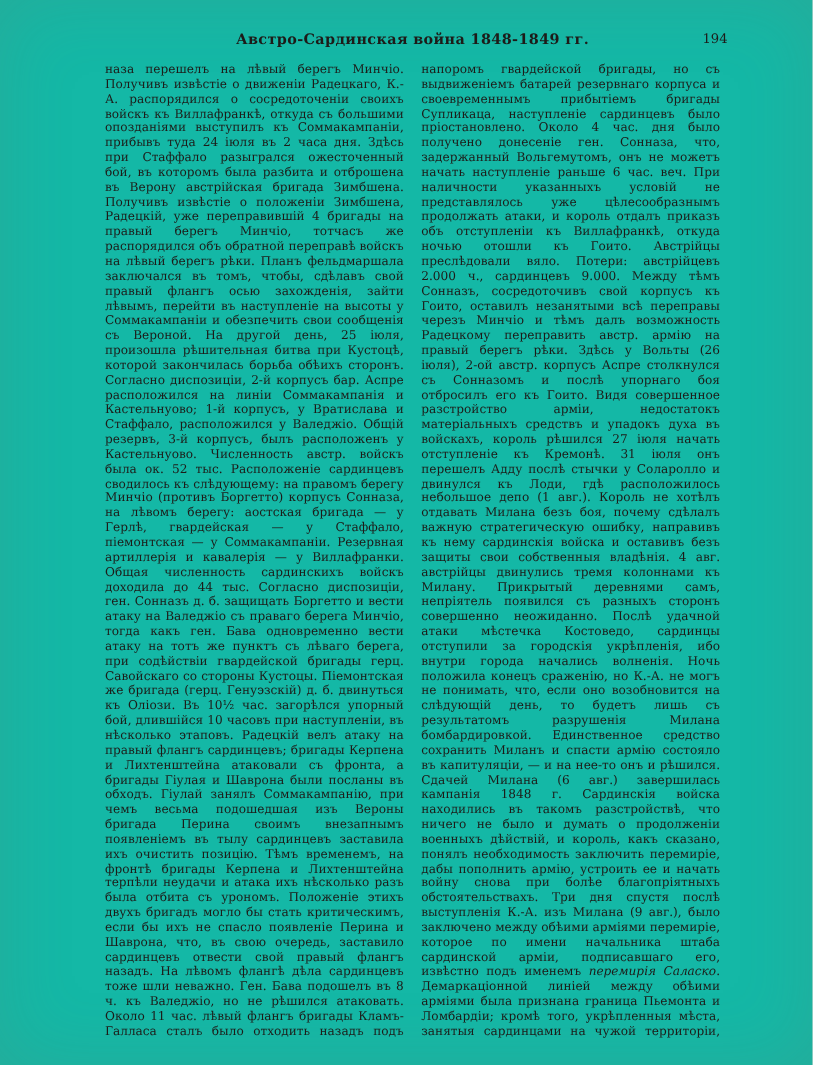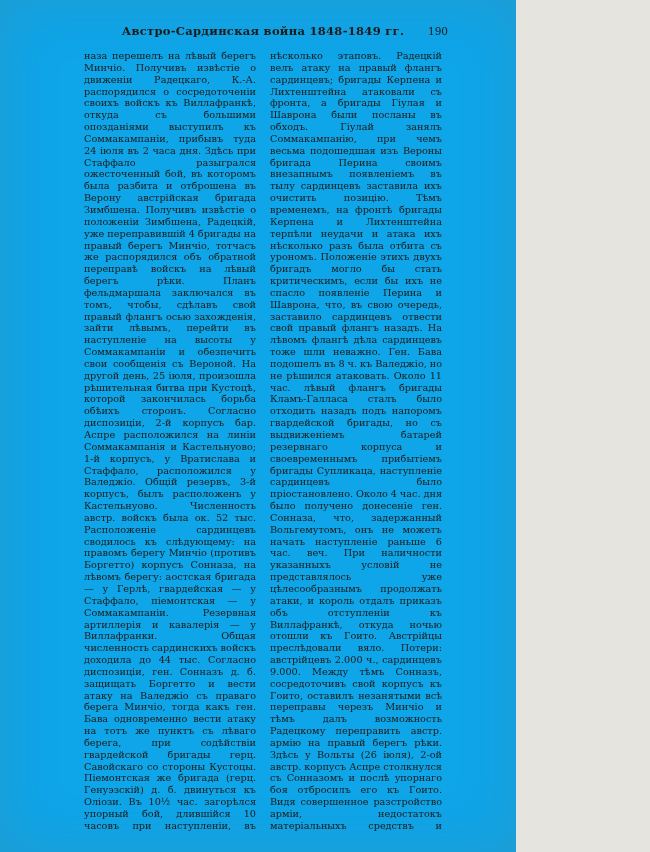--- a/index.html
+++ b/index.html
@@ -2,24 +2,24 @@
 <html><head>
 <meta charset="utf-8">
 <style>
   html, body {
     margin: 0;
     padding: 0;
     background: #e6e4de;
   }
   .sheet {
     position: relative;
-    width: 516px;
+    width: 650px;
     height: 852px;
     box-sizing: border-box;
-    background: #0ea5e9;
+    background: #14b8a6;
     box-shadow: inset 0 0 60px rgba(120,115,100,0.18);
     padding: 24px 74px 18px 84px;
     font-family: "DejaVu Serif", "Liberation Serif", serif;
     color: #1d1b18;
     overflow: hidden;
   }
   .page-header {
     position: relative;
     height: 18px;
     margin-bottom: 8px;
@@ -61,21 +61,21 @@
   i.term {
   }
 </style>
 </head>
 <body>
 
 <div class="sheet">
 
   <div class="page-header">
     <div class="page-title">Австро-Сардинская война 1848-1849 гг.</div>
-    <div class="page-number">190</div>
+    <div class="page-number">194</div>
   </div>
 
   <div class="columns">
 
     <p class="para continuation"><span>наза перешелъ на лѣвый берегъ Минчіо. Получивъ извѣстіе о движеніи Радецкаго, К.-А. распорядился о сосредоточеніи своихъ войскъ къ Виллафранкѣ, откуда съ большими опозданіями выступилъ къ Соммакампаніи, прибывъ туда 24 іюля въ 2 часа дня. Здѣсь при Стаффало разыгрался ожесточенный бой, въ которомъ была разбита и отброшена въ Верону австрійская бригада Зимбшена. Получивъ извѣстіе о положеніи Зимбшена, Радецкій, уже переправившій 4 бригады на правый берегъ Минчіо, тотчасъ же распорядился объ обратной переправѣ войскъ на лѣвый берегъ рѣки. Планъ фельдмаршала заключался въ томъ, чтобы, сдѣлавъ свой правый флангъ осью захожденія, зайти лѣвымъ, перейти въ наступленіе на высоты у Соммакампаніи и обезпечить свои сообщенія съ Вероной. На другой день, 25 іюля, произошла рѣшительная битва при Кустоцѣ, которой закончилась борьба обѣихъ сторонъ. Согласно диспозиціи, 2-й корпусъ бар. Аспре расположился на линіи Соммакампанія и Кастельнуово; 1-й корпусъ, у Вратислава и Стаффало, расположился у Валеджіо. Общій резервъ, 3-й корпусъ, былъ расположенъ у Кастельнуово. Численность австр. войскъ была ок. 52 тыс. Расположеніе сардинцевъ сводилось къ слѣдующему: на правомъ берегу Минчіо (противъ Боргетто) корпусъ Сонназа, на лѣвомъ берегу: аостская бригада — у Герлѣ, гвардейская — у Стаффало, піемонтская — у Соммакампаніи. Резервная артиллерія и кавалерія — у Виллафранки. Общая численность сардинскихъ войскъ доходила до 44 тыс. Согласно диспозиціи, ген. Сонназъ д. б. защищать Боргетто и вести атаку на Валеджіо съ праваго берега Минчіо, тогда какъ ген. Бава одновременно вести атаку на тотъ же пунктъ съ лѣваго берега, при содѣйствіи гвардейской бригады герц. Савойскаго со стороны Кустоцы. Піемонтская же бригада (герц. Генуэзскій) д. б. двинуться къ Оліози. Въ 10½ час. загорѣлся упорный бой, длившійся 10 часовъ при наступленіи, въ нѣсколько этаповъ. Радецкій велъ атаку на правый флангъ сардинцевъ; бригады Керпена и Лихтенштейна атаковали съ фронта, а бригады Гіулая и Шаврона были посланы въ обходъ. Гіулай занялъ Соммакампанію, при чемъ весьма подошедшая изъ Вероны бригада Перина своимъ внезапнымъ появленіемъ въ тылу сардинцевъ заставила ихъ очистить позицію. Тѣмъ временемъ, на фронтѣ бригады Керпена и Лихтенштейна терпѣли неудачи и атака ихъ нѣсколько разъ была отбита съ урономъ. Положеніе этихъ двухъ бригадъ могло бы стать критическимъ, если бы ихъ не спасло появленіе Перина и Шаврона, что, въ свою очередь, заставило сардинцевъ отвести свой правый флангъ назадъ. На лѣвомъ флангѣ дѣла сардинцевъ тоже шли неважно. Ген. Бава подошелъ въ 8 ч. къ Валеджіо, но не рѣшился атаковать. Около 11 час. лѣвый флангъ бригады Кламъ-Галласа сталъ было отходить назадъ подъ напоромъ гвардейской бригады, но съ выдвиженіемъ батарей резервнаго корпуса и своевременнымъ прибытіемъ бригады Супликаца, наступленіе сардинцевъ было пріостановлено. Около 4 час. дня было получено донесеніе ген. Сонназа, что, задержанный Вольгемутомъ, онъ не можетъ начать наступленіе раньше 6 час. веч. При наличности указанныхъ условій не представлялось уже цѣлесообразнымъ продолжать атаки, и король отдалъ приказъ объ отступленіи къ Виллафранкѣ, откуда ночью отошли къ Гоито. Австрійцы преслѣдовали вяло. Потери: австрійцевъ 2.000 ч., сардинцевъ 9.000. Между тѣмъ Сонназъ, сосредоточивъ свой корпусъ къ Гоито, оставилъ незанятыми всѣ переправы черезъ Минчіо и тѣмъ далъ возможность Радецкому переправить австр. армію на правый берегъ рѣки. Здѣсь у Вольты (26 іюля), 2-ой австр. корпусъ Аспре столкнулся съ Сонназомъ и послѣ упорнаго боя отбросилъ его къ Гоито. Видя совершенное разстройство арміи, недостатокъ матеріальныхъ средствъ и упадокъ духа въ войскахъ, король рѣшился 27 іюля начать отступленіе къ Кремонѣ. 31 іюля онъ перешелъ Адду послѣ стычки у Соларолло и двинулся къ Лоди, гдѣ расположилось небольшое депо (1 авг.). Король не хотѣлъ отдавать Милана безъ боя, почему сдѣлалъ важную стратегическую ошибку, направивъ къ нему сардинскія войска и оставивъ безъ защиты свои собственныя владѣнія. 4 авг. австрійцы двинулись тремя колоннами къ Милану. Прикрытый деревнями самъ, непріятель появился съ разныхъ сторонъ совершенно неожиданно. Послѣ удачной атаки мѣстечка Костоведо, сардинцы отступили за городскія укрѣпленія, ибо внутри города начались волненія. Ночь положила конецъ сраженію, но К.-А. не могъ не понимать, что, если оно возобновится на слѣдующій день, то будетъ лишь съ результатомъ разрушенія Милана бомбардировкой. Единственное средство сохранить Миланъ и спасти армію состояло въ капитуляціи, — и на нее-то онъ и рѣшился. Сдачей Милана (6 авг.) завершилась кампанія 1848 г. Сардинскія войска находились въ такомъ разстройствѣ, что ничего не было и думать о продолженіи военныхъ дѣйствій, и король, какъ сказано, понялъ необходимость заключить перемиріе, дабы пополнить армію, устроить ее и начать войну снова при болѣе благопріятныхъ обстоятельствахъ. Три дня спустя послѣ выступленія К.-А. изъ Милана (9 авг.), было заключено между обѣими арміями перемиріе, которое по имени начальника штаба сардинской арміи, подписавшаго его, извѣстно подъ именемъ </span><i class="term">перемирія Саласко</i><span>. Демаркаціонной линіей между обѣими арміями была признана граница Пьемонта и Ломбардіи; кромѣ того, укрѣпленныя мѣста, занятыя сардинцами на чужой территоріи, должны были быть сданы австрійцамъ. Сардинской арміи дозволялось въ два перехода отступить за Тичино.</span></p>
 
   </div>
 
 </div>
 

